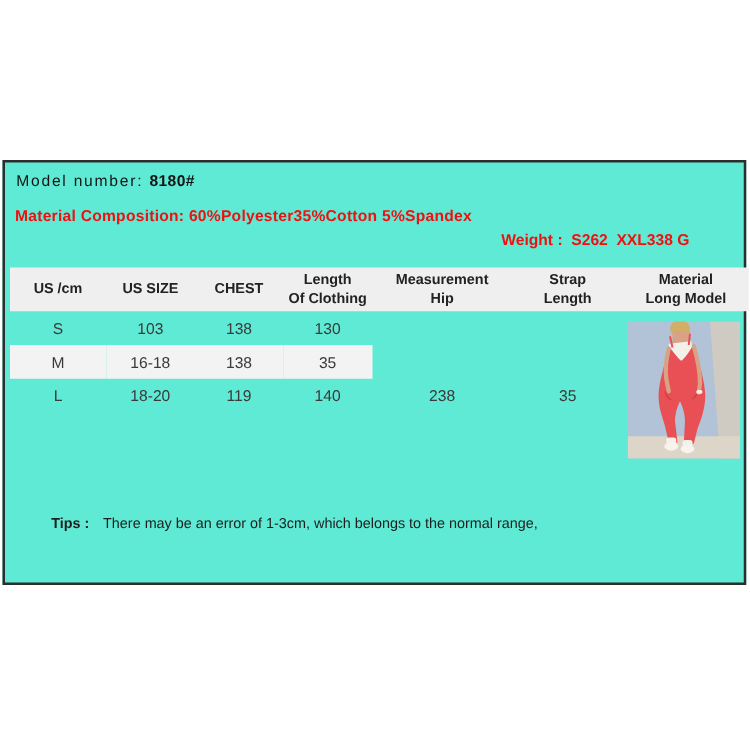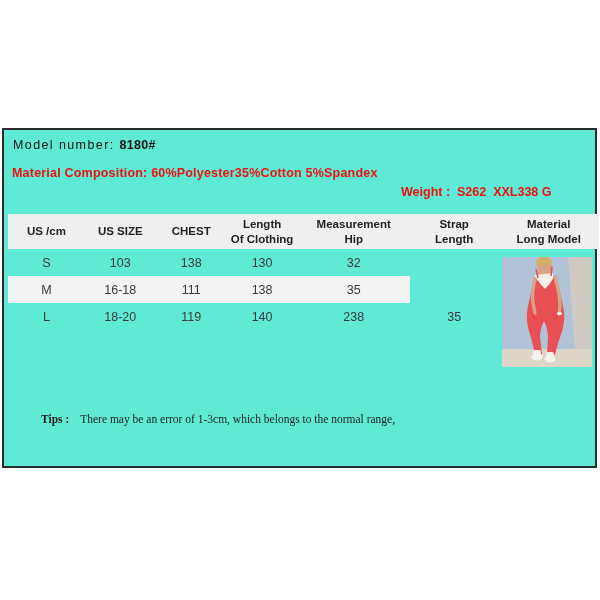--- a/index.html
+++ b/index.html
@@ -35,21 +35,20 @@
   }
   .hcell span{display:block;}
   .drow{height:27px;font-size:12.5px;color:#3a3a3a;}
   .drow .cell{
     height:100%;display:flex;align-items:center;justify-content:center;
   }
   .drow .cell.sh{background:#f3f3f3;}
   .tips-line{
     position:absolute;top:283px;left:37px;font-size:11.5px;color:#1e1e1e;
     white-space:nowrap;
-    font-family:Liberation Serif, serif;
   }
   .tips-label{font-weight:bold;margin-right:11px;}
   .product{
     position:absolute;left:498px;top:127px;width:90px;height:110px;
     overflow:hidden;
   }
   .product svg{display:block;}
 </style>
 </head>
 <body>
@@ -93,28 +92,26 @@
           <span>Material</span>
           <span>Long Model</span>
         </div>
     </div>
 
     <div class="trow drow">
       <div class="cell">S</div>
       <div class="cell">103</div>
       <div class="cell">138</div>
       <div class="cell">130</div>
-      <div class="cell">32</div>
       <div class="cell"></div>
     </div>
 
     <div class="trow drow">
       <div class="cell sh">M</div>
       <div class="cell sh">16-18</div>
-      <div class="cell sh">111</div>
       <div class="cell sh">138</div>
       <div class="cell sh">35</div>
       <div class="cell"></div>
     </div>
 
     <div class="trow drow">
       <div class="cell">L</div>
       <div class="cell">18-20</div>
       <div class="cell">119</div>
       <div class="cell">140</div>

